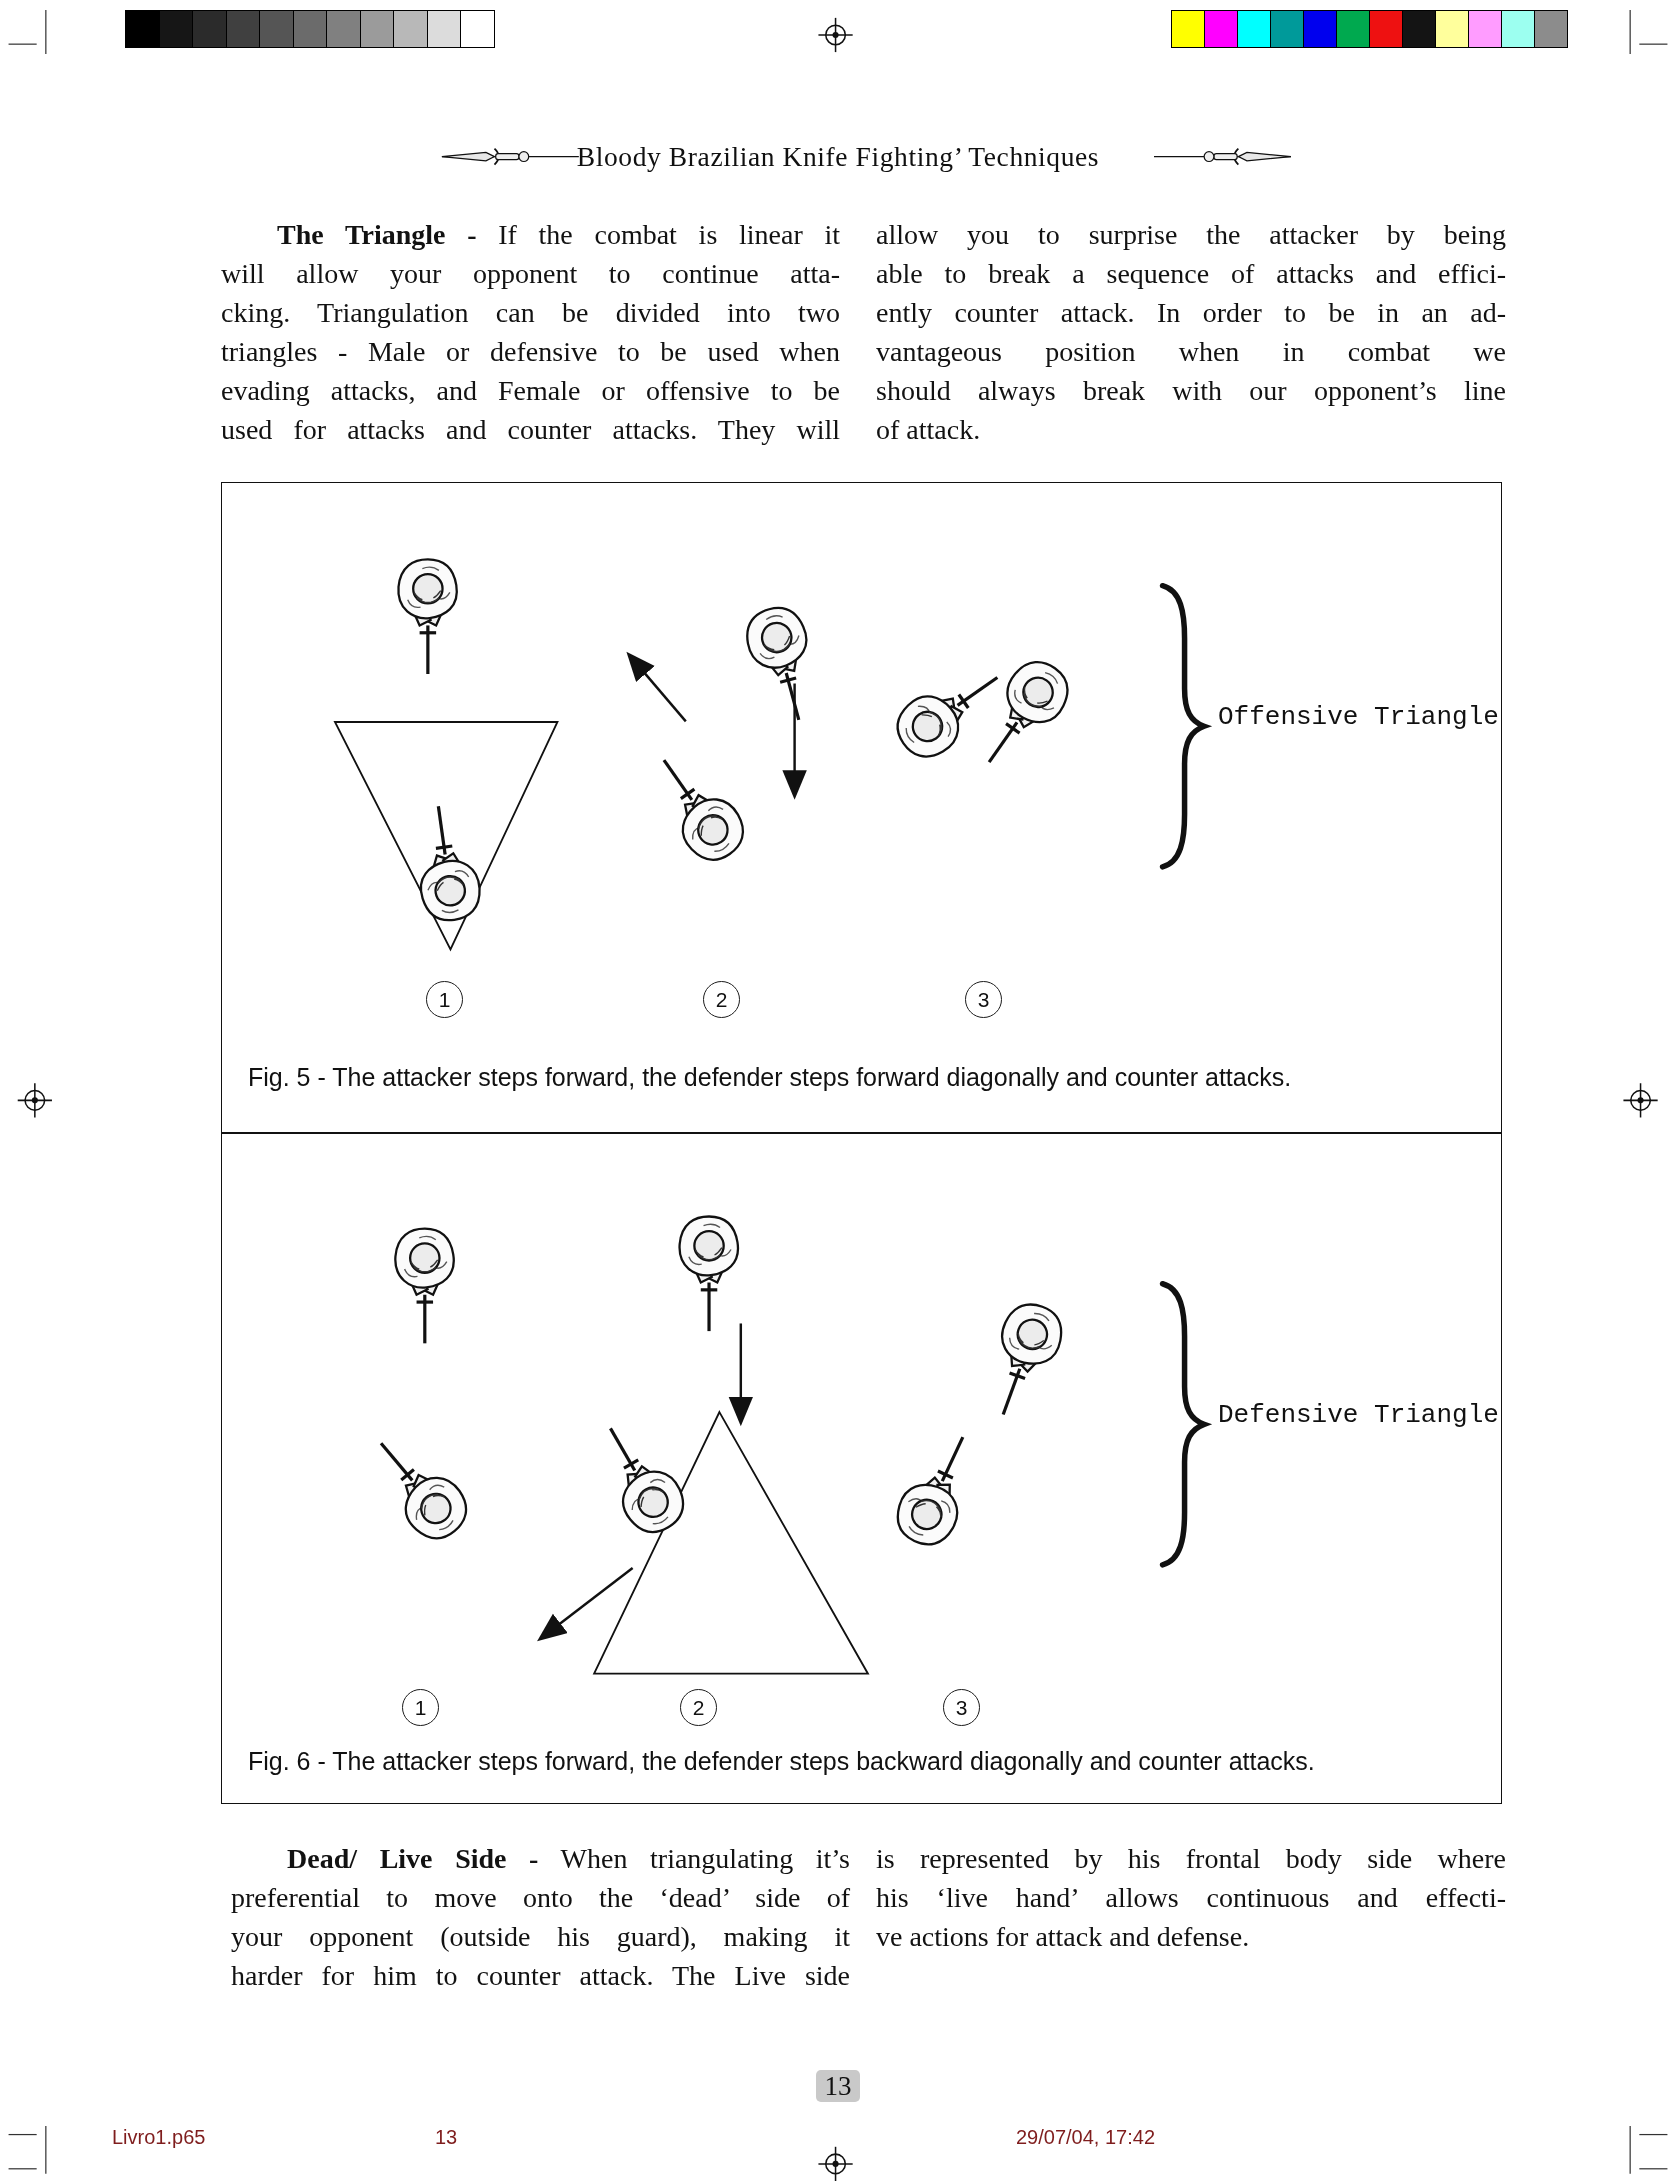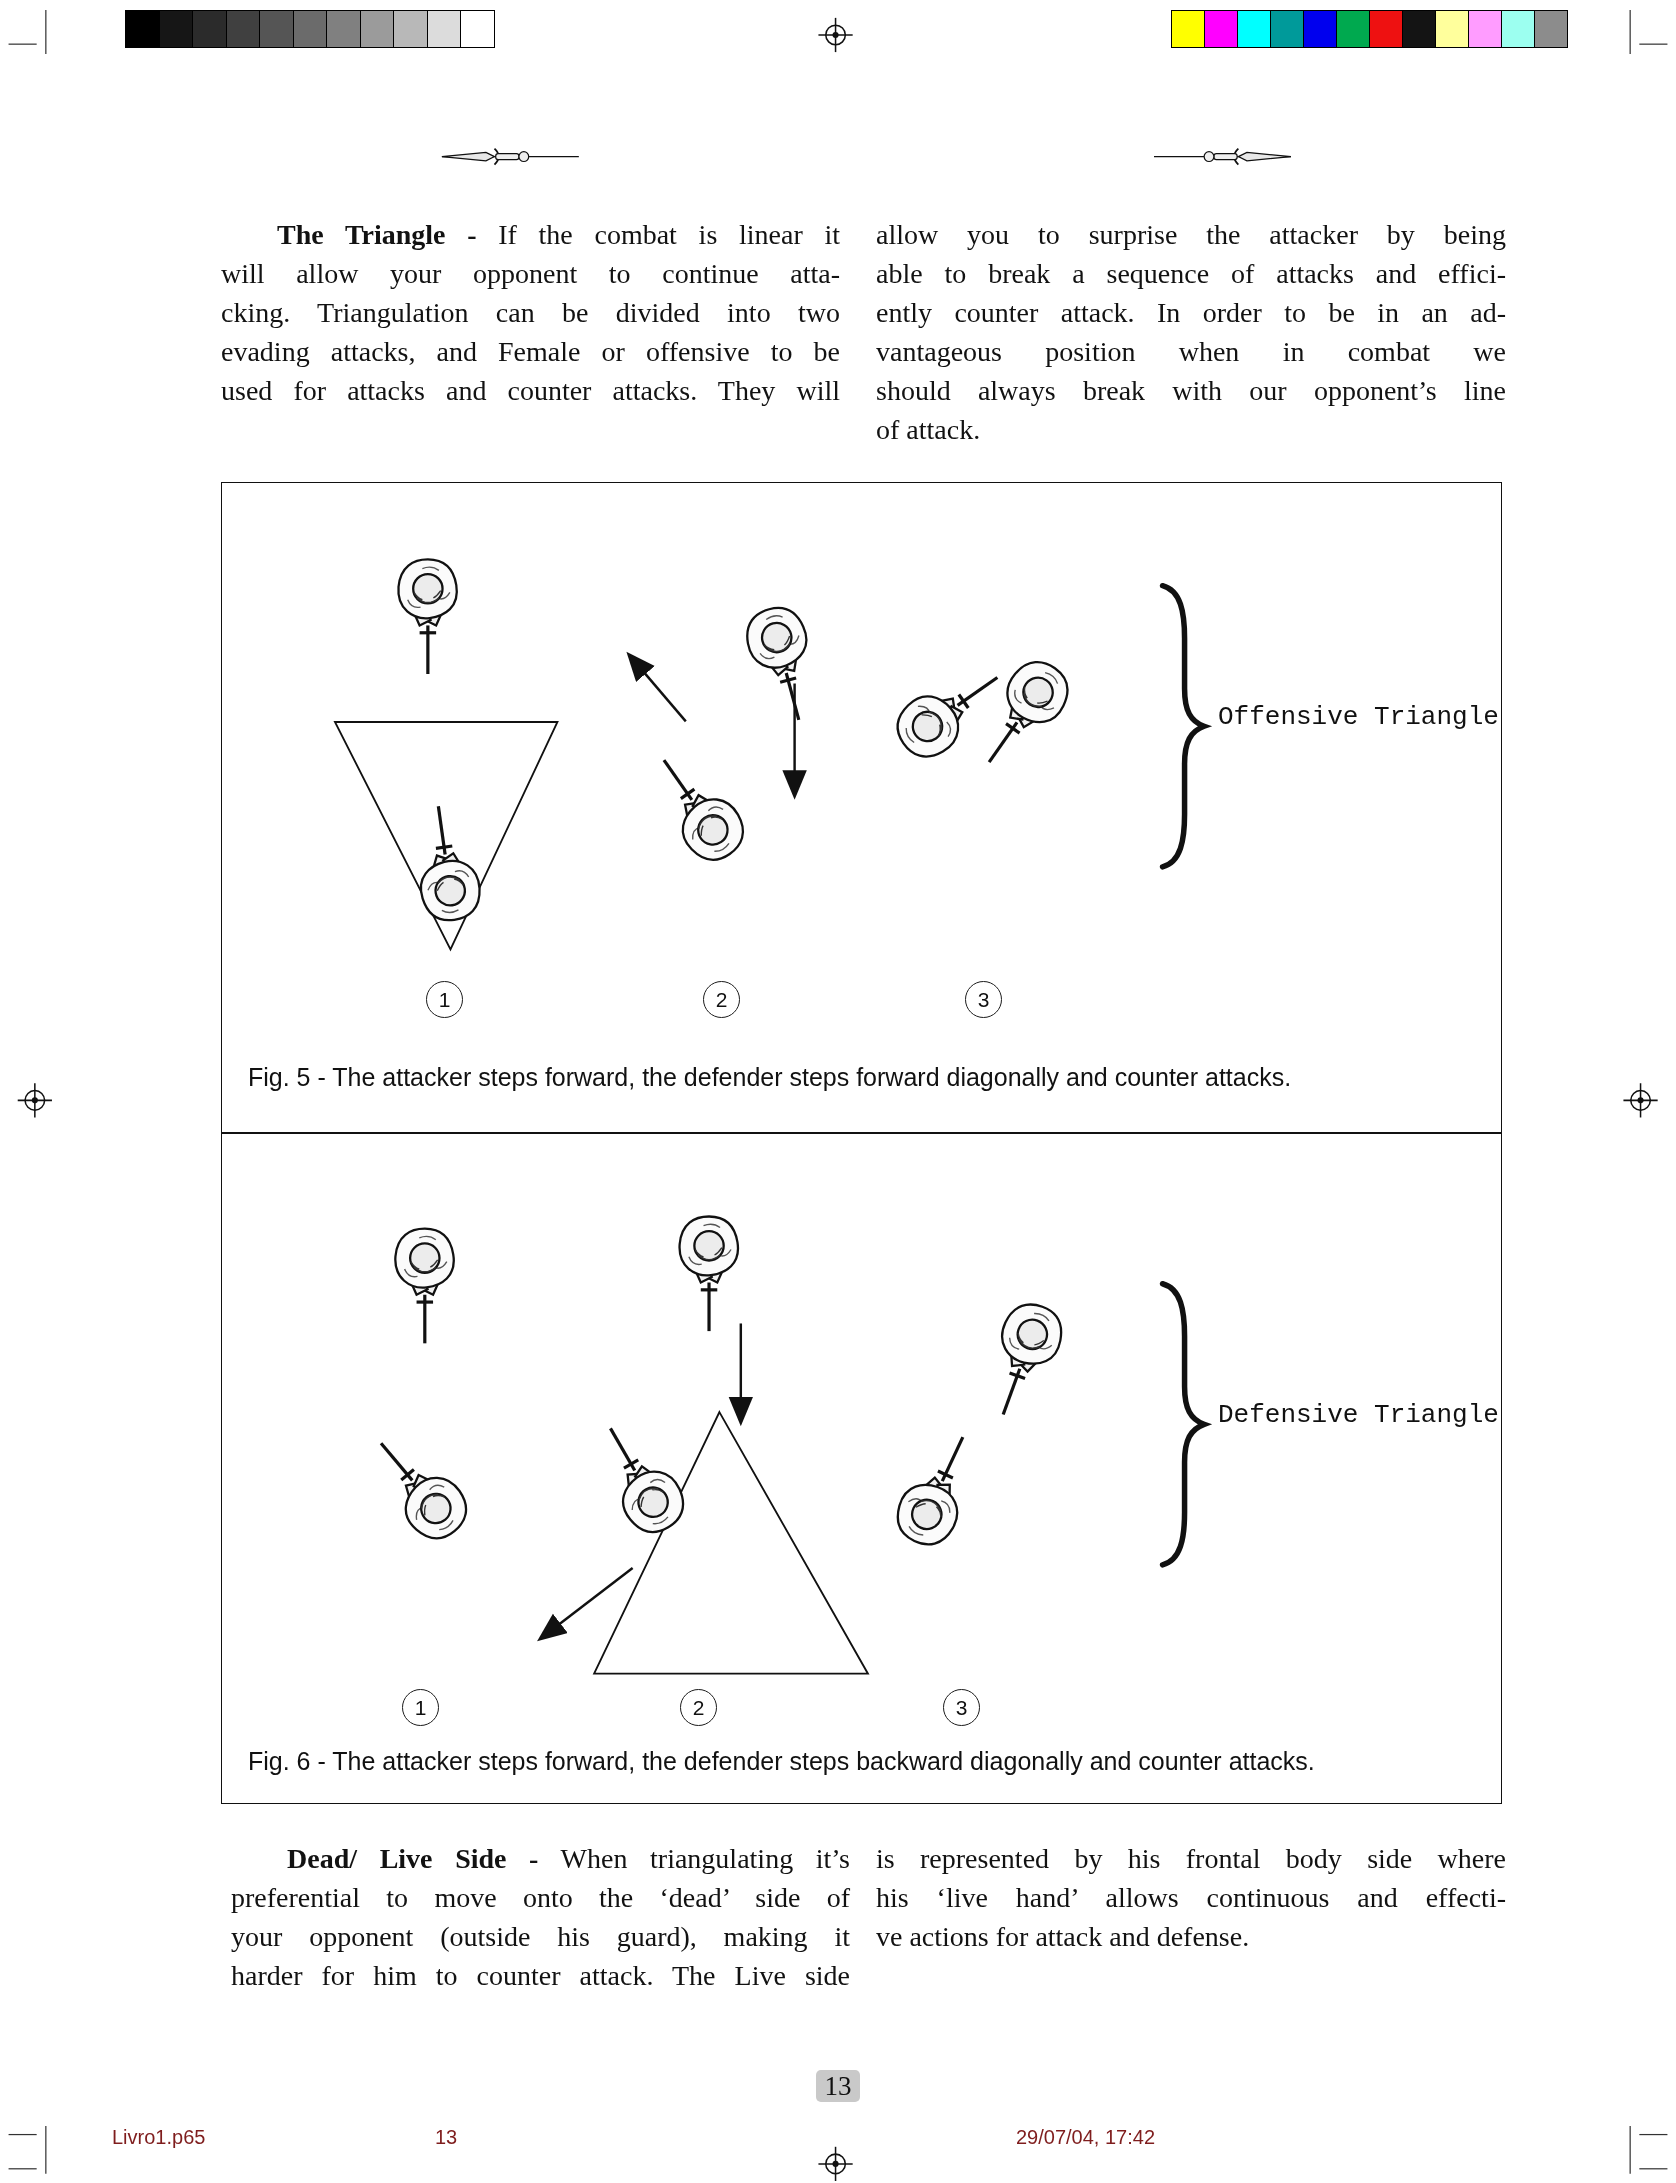--- a/index.html
+++ b/index.html
@@ -142,25 +142,27 @@
     <use href="#fighter" transform="translate(715,2470) scale(1.5) rotate(-40)"></use>
     <use href="#fighter" transform="translate(1160,2035) scale(1.5) rotate(180)"></use>
     <use href="#fighter" transform="translate(1070,2460) scale(1.5) rotate(-30)"></use>
     <use href="#fighter" transform="translate(1690,2180) scale(1.5) rotate(200)"></use>
     <use href="#fighter" transform="translate(1515,2480) scale(1.5) rotate(25)"></use>
     <line x1="1212" y1="2165" x2="1212" y2="2325" stroke="#111" stroke-width="4" marker-end="url(#ah)"></line>
     <line x1="1035" y1="2565" x2="885" y2="2680" stroke="#111" stroke-width="4" marker-end="url(#ah)"></line>
     <path d="M1902,2100 C1932,2108 1938,2144 1938,2186 L1938,2268 C1938,2305 1948,2322 1970,2330 C1948,2338 1938,2355 1938,2392 L1938,2474 C1938,2516 1932,2552 1902,2560" fill="none" stroke="#111" stroke-width="9" stroke-linecap="round"></path>
   </svg>
 
+  <div class="abs title">Bloody Brazilian Knife Fighting’ Techniques</div>
 
   <div class="abs col" style="left:221px;top:215px;">
     <div class="tline jl indent"><span class="lead">The Triangle -</span><span> If the combat is linear it</span></div>
     <div class="tline jl">will allow your opponent to continue atta-</div>
     <div class="tline jl">cking. Triangulation can be divided into two</div>
+    <div class="tline jl">triangles - Male or defensive to be used when</div>
     <div class="tline jl">evading attacks, and Female or offensive to be</div>
     <div class="tline jl">used for attacks and counter attacks. They will</div>
   </div>
 
   <div class="abs col right" style="left:876px;top:215px;">
     <div class="tline jl">allow you to surprise the attacker by being</div>
     <div class="tline jl">able to break a sequence of attacks and effici-</div>
     <div class="tline jl">ently counter attack. In order to be in an ad-</div>
     <div class="tline jl">vantageous position when in combat we</div>
     <div class="tline jl">should always break with our opponent’s line</div>

